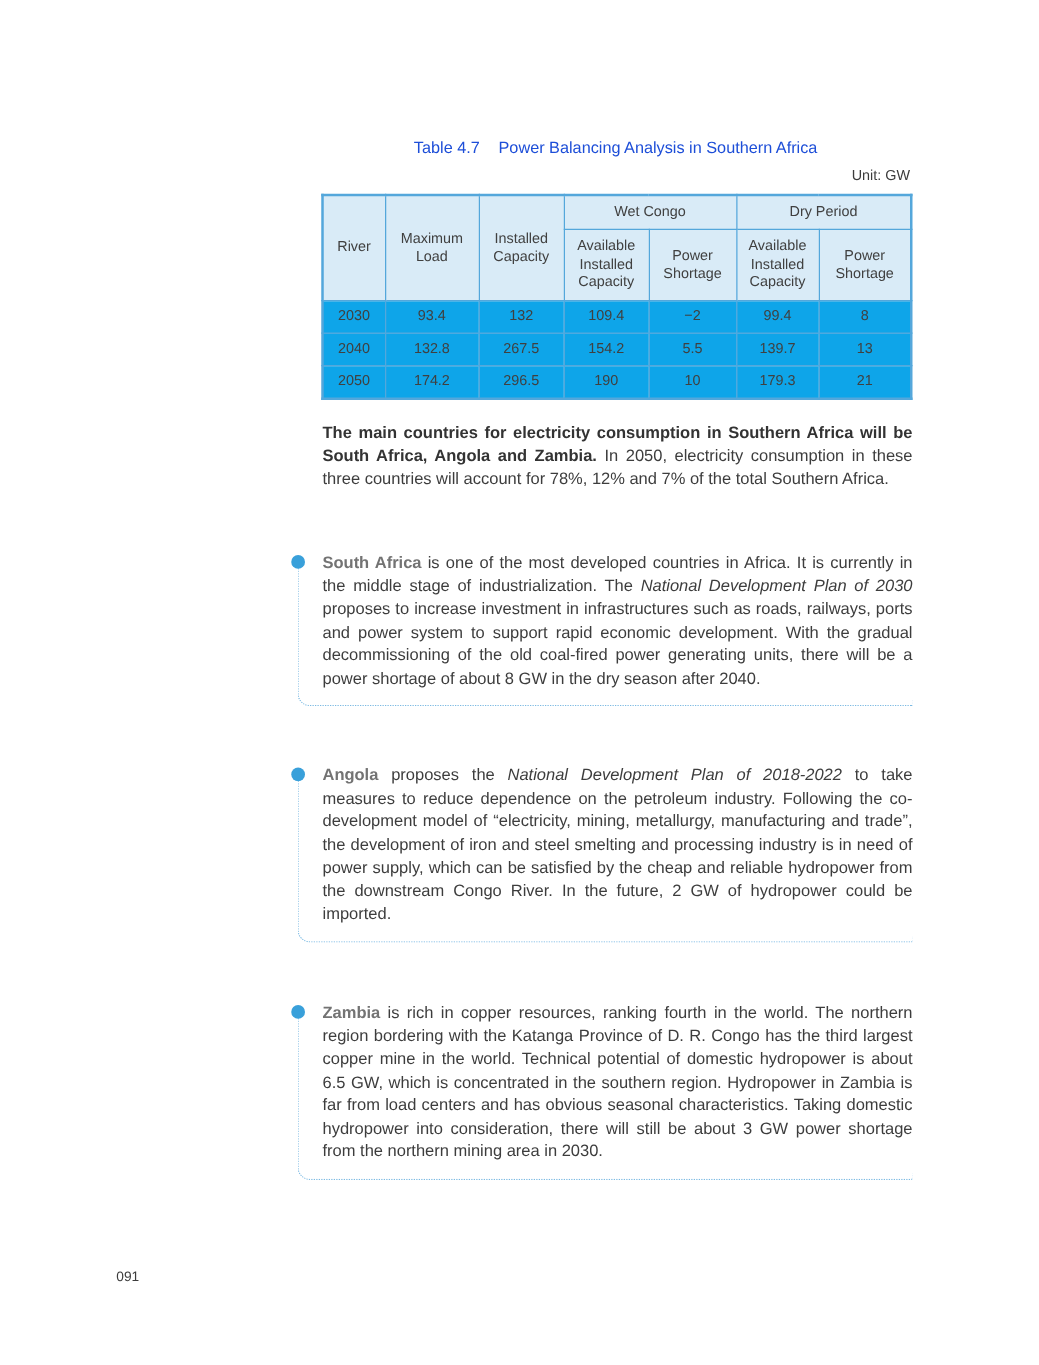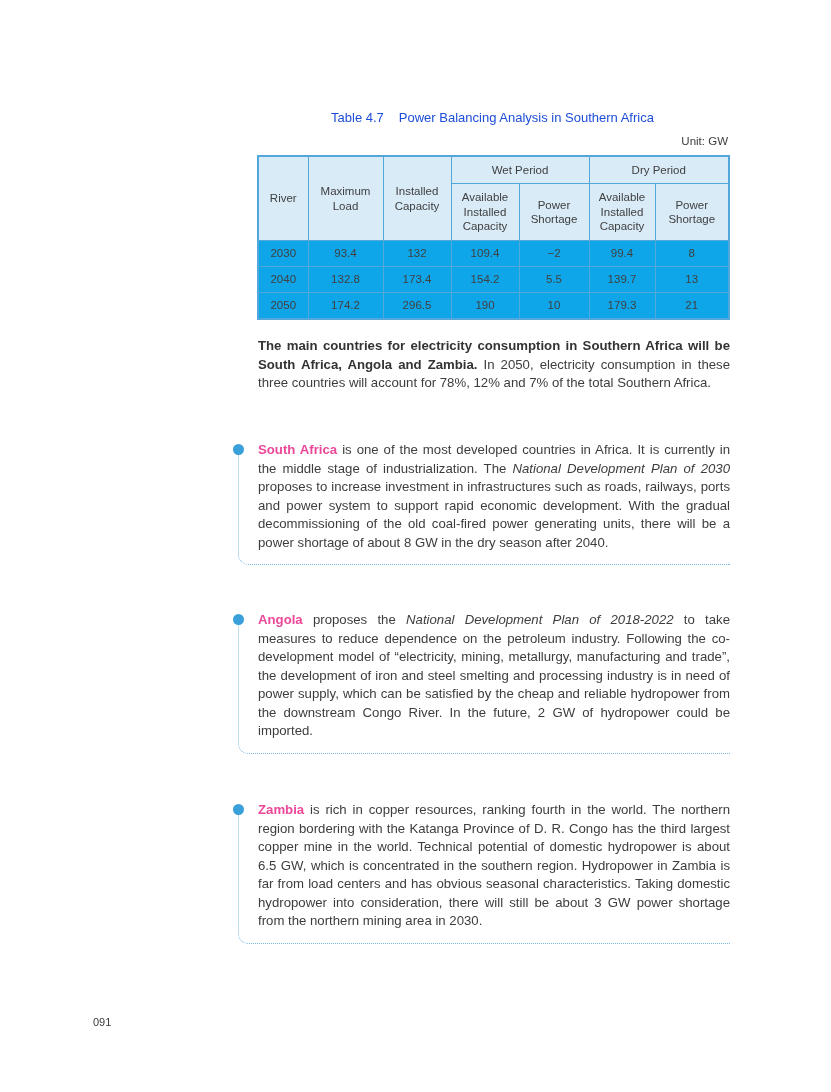--- a/index.html
+++ b/index.html
@@ -55,21 +55,21 @@
     border-bottom:1px dotted #7ab9e2;
     border-bottom-left-radius:10px;
   }
   .bullet .dot{
     position:absolute;left:0;top:3px;width:11px;height:11px;
     border-radius:50%;background:#39a0da;
   }
   .bullet .text{
     margin-left:25px;padding-bottom:13px;text-align:justify;
   }
-  .seg-lead{font-weight:bold;color:#ec4899;}
+  .seg-lead{font-weight:bold;color:#737373;}
   .seg-italic{font-style:italic;}
   
   .page-number{
     position:absolute;left:93px;top:1016px;
     font-size:11px;color:#3c3c3c;
   }
 </style>
 </head>
 <body>
 
@@ -89,21 +89,21 @@
         <col style="width:68px">
           <col style="width:70px">
           <col style="width:66px">
           <col style="width:74px">
       </colgroup>
       <thead>
         <tr class="hrow1">
           <th rowspan="2">River</th>
           <th rowspan="2">Maximum Load</th>
           <th rowspan="2">Installed Capacity</th>
-          <th colspan="2">Wet Period</th>
+          <th colspan="2">Wet Congo</th>
           <th colspan="2">Dry Period</th>
         </tr>
         <tr class="hrow2">
           <th>Available Installed Capacity</th>
           <th>Power Shortage</th>
           <th>Available Installed Capacity</th>
           <th>Power Shortage</th>
         </tr>
       </thead>
       <tbody>
@@ -112,21 +112,21 @@
           <td>93.4</td>
           <td>132</td>
           <td>109.4</td>
           <td>−2</td>
           <td>99.4</td>
           <td>8</td>
         </tr>
         <tr>
           <td>2040</td>
           <td>132.8</td>
-          <td>173.4</td>
+          <td>267.5</td>
           <td>154.2</td>
           <td>5.5</td>
           <td>139.7</td>
           <td>13</td>
         </tr>
         <tr>
           <td>2050</td>
           <td>174.2</td>
           <td>296.5</td>
           <td>190</td>

